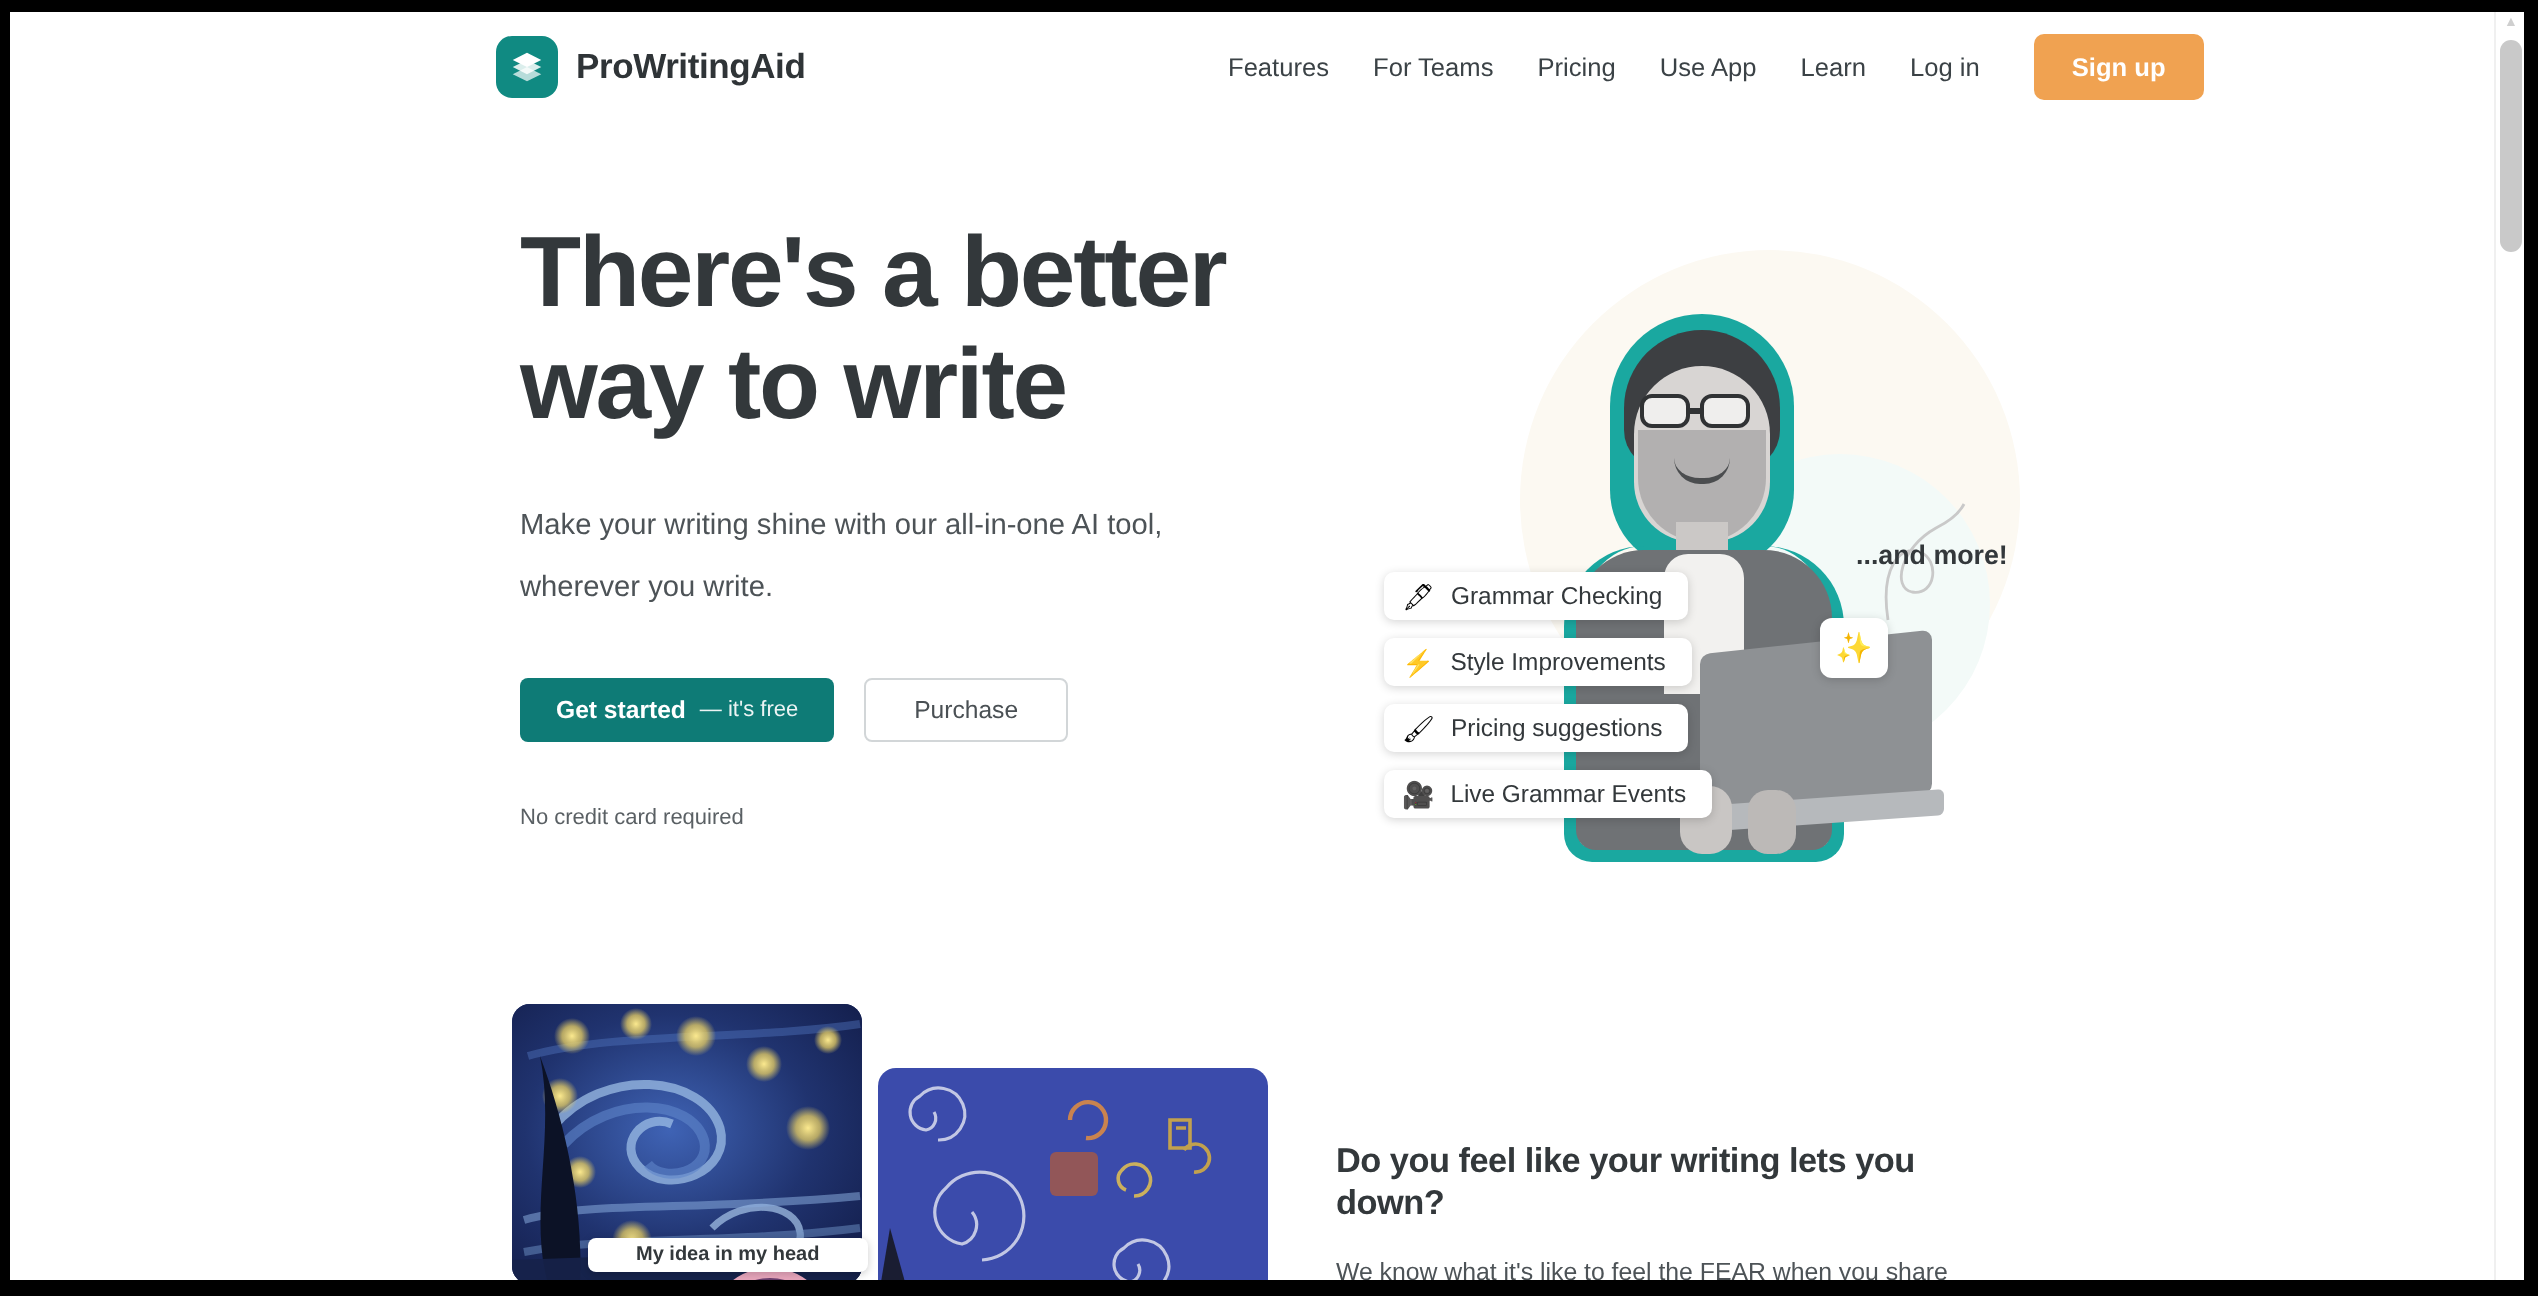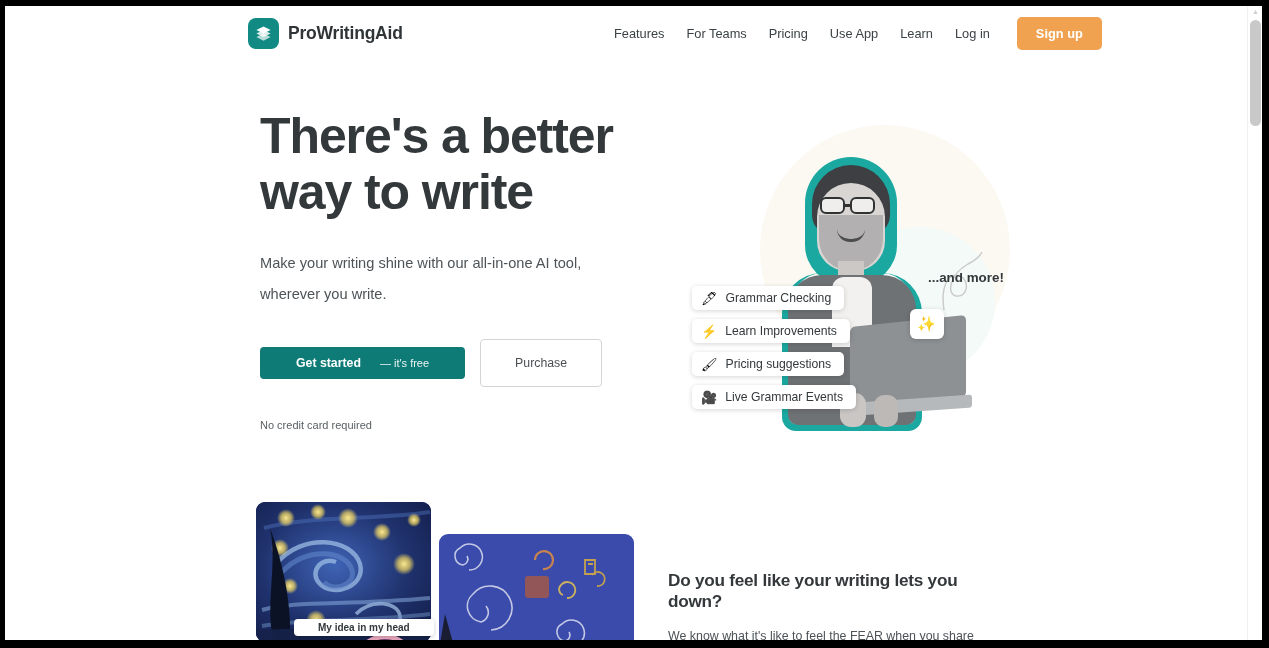--- a/index.html
+++ b/index.html
@@ -159,42 +159,42 @@
     margin-top: 29px;
     display: flex;
     align-items: center;
     gap: 15px;
   }
   .btn-primary {
     background: #0e7b76;
     color: #ffffff;
     border: none;
     border-radius: 4px;
-    padding: 0 36px;
+    padding: 0 18px;
     height: 32px;
     font-size: 12.3px;
     font-weight: bold;
     cursor: pointer;
     display: flex;
     align-items: center;
-    gap: 19px;
+    gap: 7px;
     white-space: nowrap;
   }
   .btn-primary .sub {
     font-weight: normal;
     font-size: 11px;
     opacity: 0.92;
   }
   .btn-secondary {
     background: #ffffff;
     color: #4a5054;
     border: 1px solid #d2d6d8;
     border-radius: 4px;
-    padding: 0 34px;
-    height: 48px;
+    padding: 0 24px;
+    height: 32px;
     font-size: 12.3px;
     cursor: pointer;
     white-space: nowrap;
   }
   .hero-note {
     margin-top: 32px;
     font-size: 11px;
     color: #5a6064;
   }
 
@@ -557,21 +557,21 @@
             <div class="p-hand-r"></div>
           </div>
 
           <div class="chips">
             <div class="chip">
               <span class="chip-icon">🖋</span>
               <span class="chip-label">Grammar Checking</span>
             </div>
             <div class="chip">
               <span class="chip-icon">⚡</span>
-              <span class="chip-label">Learn Improvements</span>
+              <span class="chip-label">Style Improvements</span>
             </div>
             <div class="chip">
               <span class="chip-icon">🖌</span>
               <span class="chip-label">Pricing suggestions</span>
             </div>
             <div class="chip">
               <span class="chip-icon">🎥</span>
               <span class="chip-label">Live Grammar Events</span>
             </div>
           </div>

